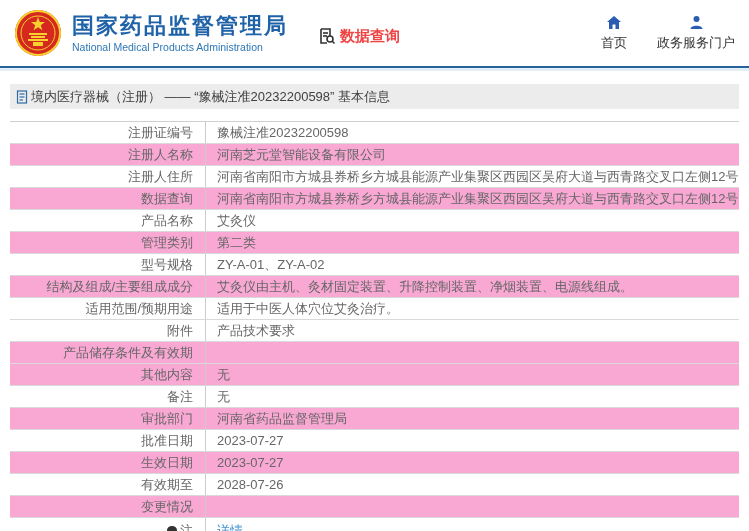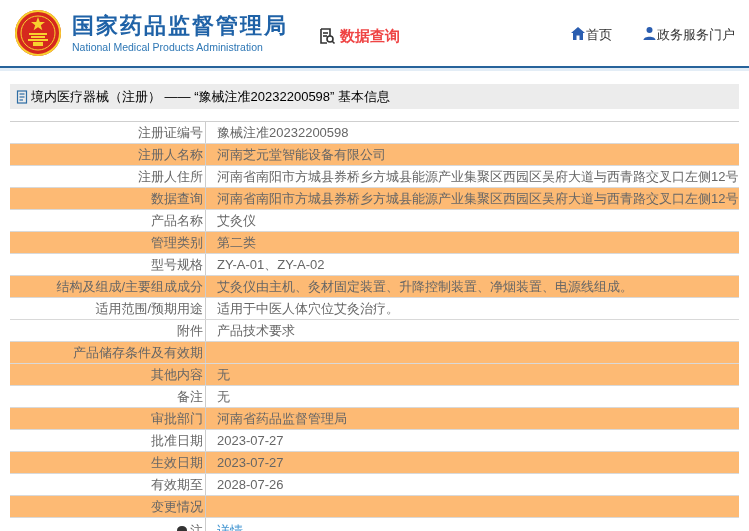--- a/index.html
+++ b/index.html
@@ -10,41 +10,41 @@
   
   .header { display:flex; align-items:center; height:66px; padding:0 14px 0 14px; }
   .emblem { width:48px; height:48px; flex:0 0 48px; }
   .agency { margin-left:10px; }
   .agency-cn { font-size:22px; font-weight:bold; color:#1f62a7; letter-spacing:2px; line-height:26px; }
   .agency-en { font-size:10.5px; color:#2e77b5; margin-top:2px; }
   .data-query { display:flex; align-items:center; margin-left:30px; margin-top:6px;
     font-size:15px; font-weight:bold; color:#ef4444; cursor:pointer; }
   .data-query svg { margin-right:4px; }
   .top-nav { margin-left:auto; display:flex; gap:30px; }
-  .nav-item { display:flex; flex-direction:row; align-items:center; cursor:pointer; text-decoration:none; }
+  .nav-item { display:flex; flex-direction:column; align-items:center; cursor:pointer; text-decoration:none; }
   .nav-item .nav-ic { height:16px; display:flex; align-items:flex-end; }
   .nav-item .nav-label { font-size:13px; color:#333; margin-top:4px; }
 
   
   .sep-line { height:2px; background:#27639b; }
   .sep-light { height:3px; background:#e3edf6; }
 
   
   .title-bar { margin:13px 10px 0 10px; height:25px; background:#ececec;
     display:flex; align-items:center; padding-left:6px; }
   .title-bar .tb-icon { display:flex; align-items:center; margin-right:3px; }
-  .title-text { font-size:13px; color:#000000; }
+  .title-text { font-size:13px; color:#404040; }
 
   
   .info-table { margin:12px 10px 0 10px; border-top:1px solid #cfcfcf; border-bottom:1px solid #d9d9d9; }
   .row { display:flex; min-height:21px; border-bottom:1px solid #d9d9d9; background:#fff; }
   .row:last-child { border-bottom:none; }
-  .row.alt { background:#fdba74; }
+  .row.alt { background:#f9a8d4; }
   .cell { font-size:13px; color:#666; line-height:21px; }
-  .cell.label { width:196px; flex:0 0 196px; text-align:right; padding-right:2px;
+  .cell.label { width:196px; flex:0 0 196px; text-align:right; padding-right:12px;
     border-right:1px solid #ccc; display:flex; justify-content:flex-end; align-items:center; }
   .cell.value { flex:1; padding-left:11px; }
   .cell.value a { color:#4295d1; text-decoration:none; }
   .note-icon { display:inline-flex; align-items:center; margin-right:2px; }
   .last-row { min-height:25px; }
   .last-row .cell { line-height:25px; }
 </style>
 </head>
 <body>
 

